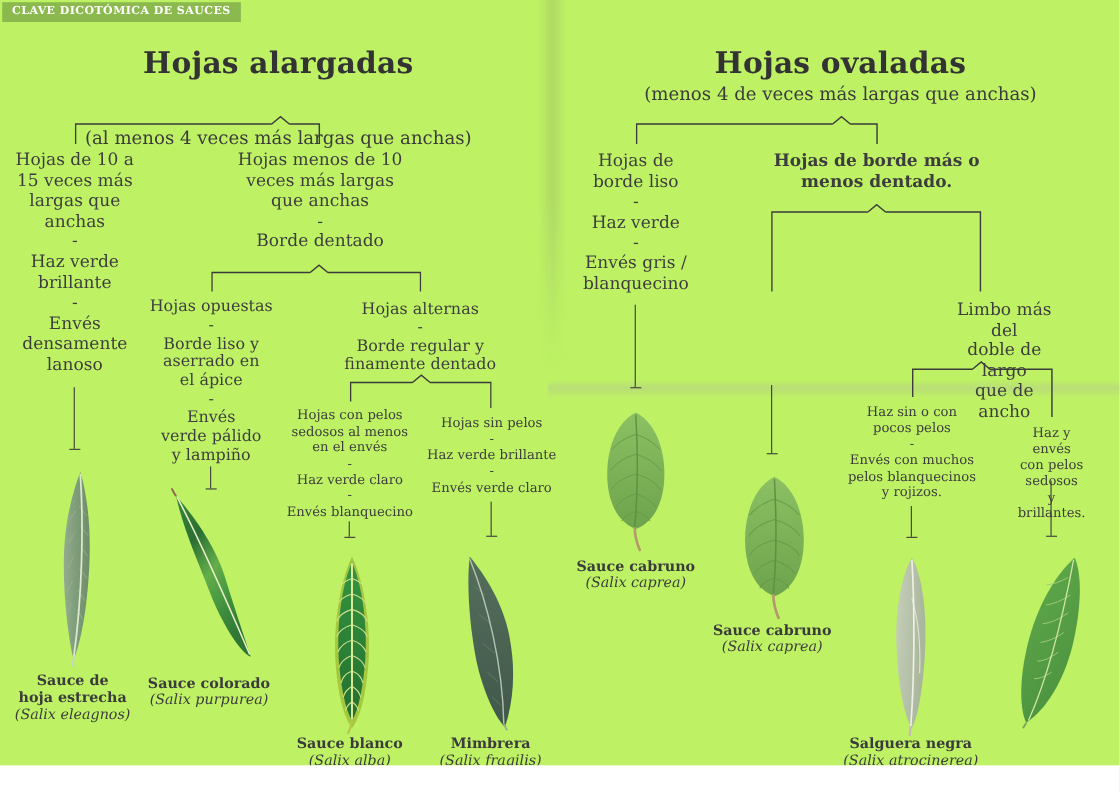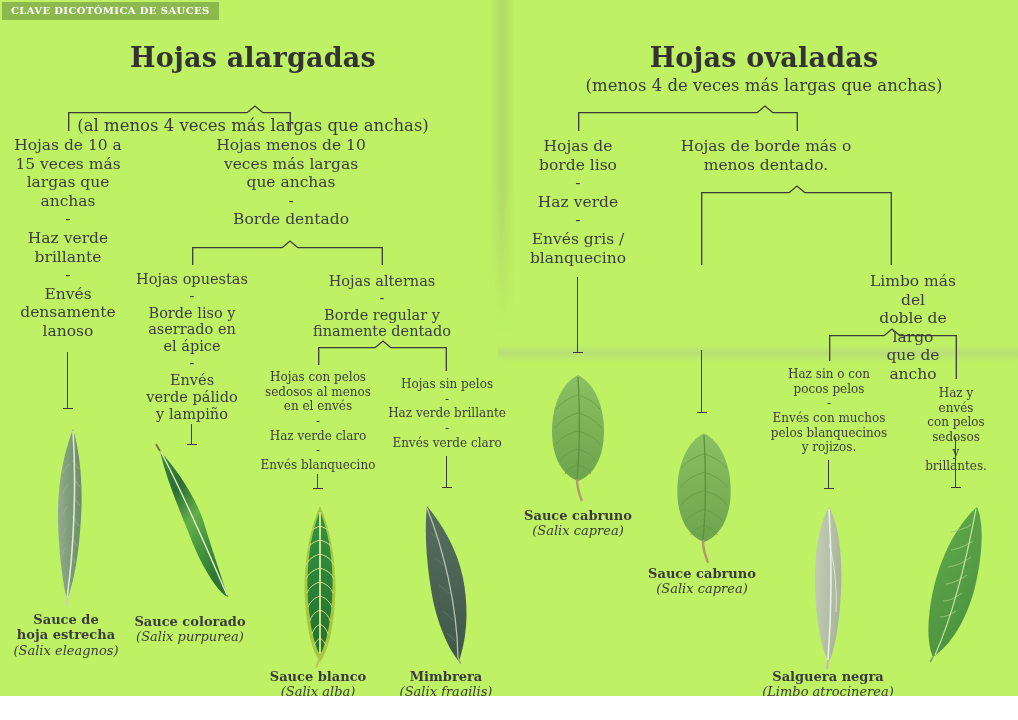--- a/index.html
+++ b/index.html
@@ -205,21 +205,21 @@
     <path d="M0.7,26 V7.7 H179 M179,7.7 L187,1 L195,7.7 M195,7.7 H219.3 V26" stroke="#3b3b3b" stroke-width="1.3" fill="none"></path>
   </svg>
 
   <div class="node md" style="left:578px;top:137px;">Hojas de
 borde liso
 -
 Haz verde
 -
 Envés gris /
 blanquecino</div>
-  <div class="node md" style="left:766px;top:137px;">Hojas de borde más o
+  <div class="node md" style="left:797px;top:137px;font-weight:bold;">Hojas de borde más o
 menos dentado.</div>
 
   <div class="vline" style="left:577px;top:277px;height:75px;"></div>
 
   <svg class="bracket" style="left:701px;top:185px;" width="192" height="81">
     <path d="M0.7,80 V7.7 H88 M88,7.7 L96,1 L104,7.7 M104,7.7 H190.3 V80" stroke="#3b3b3b" stroke-width="1.3" fill="none"></path>
   </svg>
 
   <div class="node md" style="left:893px;top:272px;margin-left:20px;">Limbo más del
 doble de largo
@@ -299,17 +299,17 @@
   <div class="species" style="left:578px;top:508px;">
     <div class="name">Sauce cabruno</div>
     <div class="latin">(Salix caprea)</div>
   </div>
   <div class="species" style="left:702px;top:566px;">
     <div class="name">Sauce cabruno</div>
     <div class="latin">(Salix caprea)</div>
   </div>
   <div class="species" style="left:828px;top:669px;">
     <div class="name">Salguera negra</div>
-    <div class="latin">(Limbo atrocinerea)</div>
+    <div class="latin">(Salix atrocinerea)</div>
   </div>
 
   <div class="bottom-rule"></div>
 </div>
 
 </body></html>

